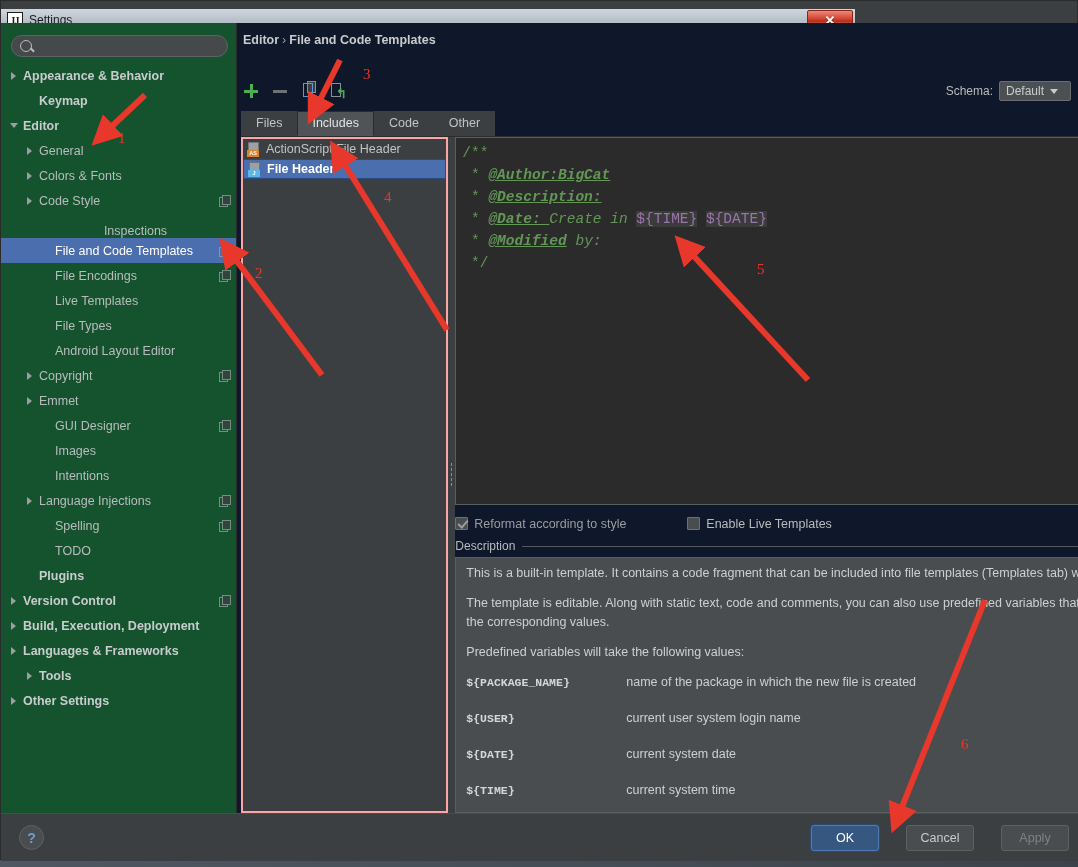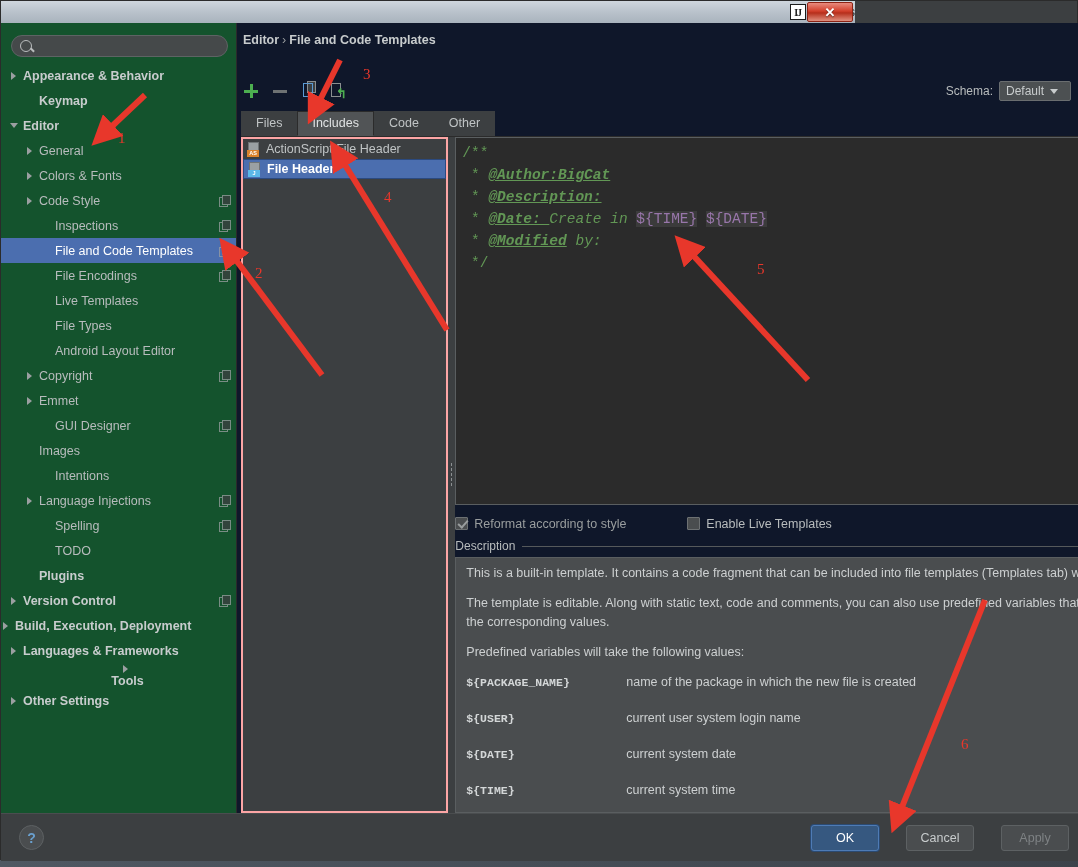--- a/index.html
+++ b/index.html
@@ -18,23 +18,23 @@
   }
   
   #window {
     position: absolute;
     left: 0; top: 0; width: 1078px; height: 860px;
     background: #3c3f41;
     border: 1px solid #2b2b2b;
   }
   
   #titlebar {
-    position: absolute; left: 0; top: 0; width: 854px; height: 22px;
+    position: absolute; left: 0; top: 8px; width: 854px; height: 22px;
     background: linear-gradient(180deg, #cfd6dd 0%, #b9c2cb 50%, #a9b3bd 100%);
-    display: flex; align-items: center; justify-content: flex-end;
+    display: flex; align-items: center;
   }
   #title-icon {
     width: 16px; height: 16px; margin-left: 6px; margin-right: 6px;
     background: #ffffff; border: 1px solid #1c1c1c;
     color: #1c1c1c; font-size: 10px; font-weight: bold;
     display: flex; align-items: center; justify-content: center;
     font-family: "Liberation Serif", serif;
     letter-spacing: -1px;
   }
   #title-text {
@@ -408,21 +408,21 @@
           </div>
           <div class="tree-row" style="padding-left: 24px;">
             <span class="arrow right"></span>
             <span class="tree-label">Colors &amp; Fonts</span>
           </div>
           <div class="tree-row" style="padding-left: 24px;">
             <span class="arrow right"></span>
             <span class="tree-label">Code Style</span>
             <span class="copy-badge"></span>
           </div>
-          <div class="tree-row" style="padding-left: 40px;">
+          <div class="tree-row" style="padding-left: 40px; flex-direction: column;">
             <span class="arrow "></span>
             <span class="tree-label">Inspections</span>
             <span class="copy-badge"></span>
           </div>
           <div class="tree-row selected" style="padding-left: 40px;">
             <span class="arrow "></span>
             <span class="tree-label">File and Code Templates</span>
             <span class="copy-badge"></span>
           </div>
           <div class="tree-row" style="padding-left: 40px;">
@@ -449,21 +449,21 @@
           </div>
           <div class="tree-row" style="padding-left: 24px;">
             <span class="arrow right"></span>
             <span class="tree-label">Emmet</span>
           </div>
           <div class="tree-row" style="padding-left: 40px;">
             <span class="arrow "></span>
             <span class="tree-label">GUI Designer</span>
             <span class="copy-badge"></span>
           </div>
-          <div class="tree-row" style=" gap: 24px;">
+          <div class="tree-row" style="padding-left: 40px;">
             <span class="arrow "></span>
             <span class="tree-label">Images</span>
           </div>
           <div class="tree-row" style="padding-left: 40px;">
             <span class="arrow "></span>
             <span class="tree-label">Intentions</span>
           </div>
           <div class="tree-row" style="padding-left: 24px;">
             <span class="arrow right"></span>
             <span class="tree-label">Language Injections</span>
@@ -480,29 +480,29 @@
           </div>
           <div class="tree-row bold" style="padding-left: 24px;">
             <span class="arrow "></span>
             <span class="tree-label">Plugins</span>
           </div>
           <div class="tree-row bold" style="padding-left: 8px;">
             <span class="arrow right"></span>
             <span class="tree-label">Version Control</span>
             <span class="copy-badge"></span>
           </div>
-          <div class="tree-row bold" style="">
+          <div class="tree-row bold" style="padding-left: 8px;">
             <span class="arrow right"></span>
             <span class="tree-label">Build, Execution, Deployment</span>
           </div>
           <div class="tree-row bold" style="padding-left: 8px;">
             <span class="arrow right"></span>
             <span class="tree-label">Languages &amp; Frameworks</span>
           </div>
-          <div class="tree-row bold" style="padding-left: 24px; flex-direction: column;">
+          <div class="tree-row bold" style="padding-left: 24px;">
             <span class="arrow right"></span>
             <span class="tree-label">Tools</span>
           </div>
           <div class="tree-row bold" style="padding-left: 8px;">
             <span class="arrow right"></span>
             <span class="tree-label">Other Settings</span>
           </div>
         </div>
     </div>
 

